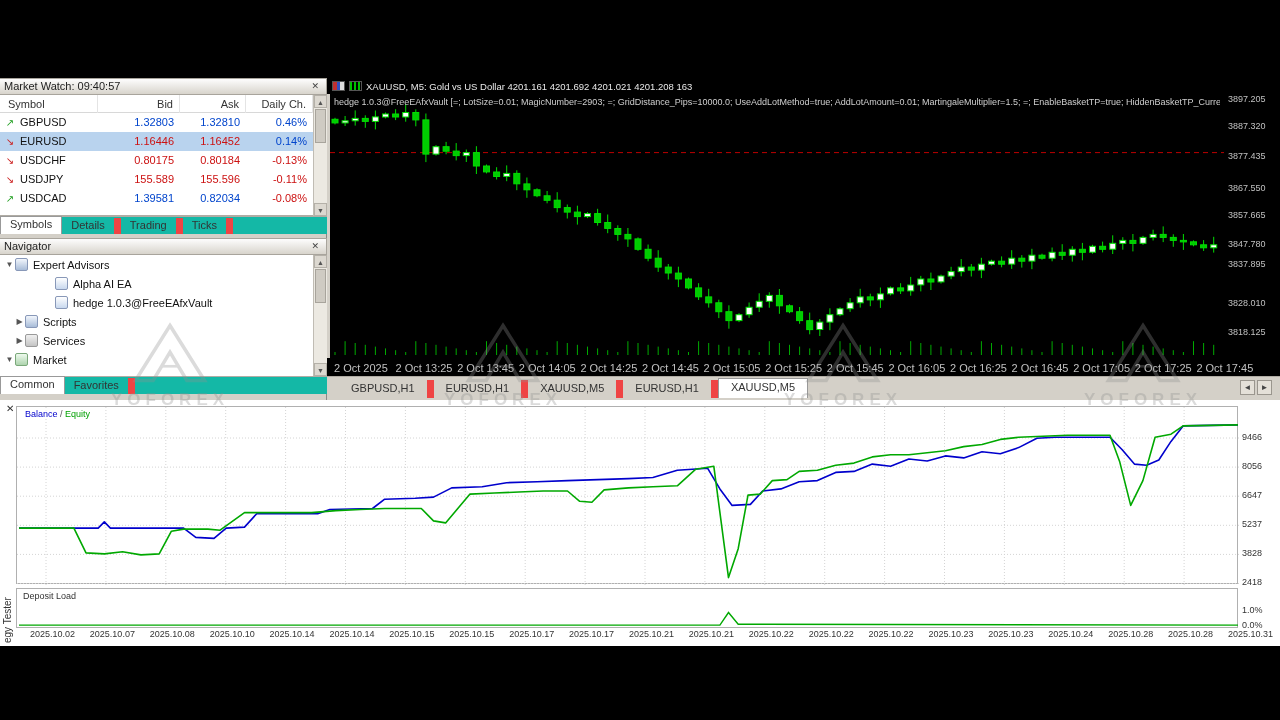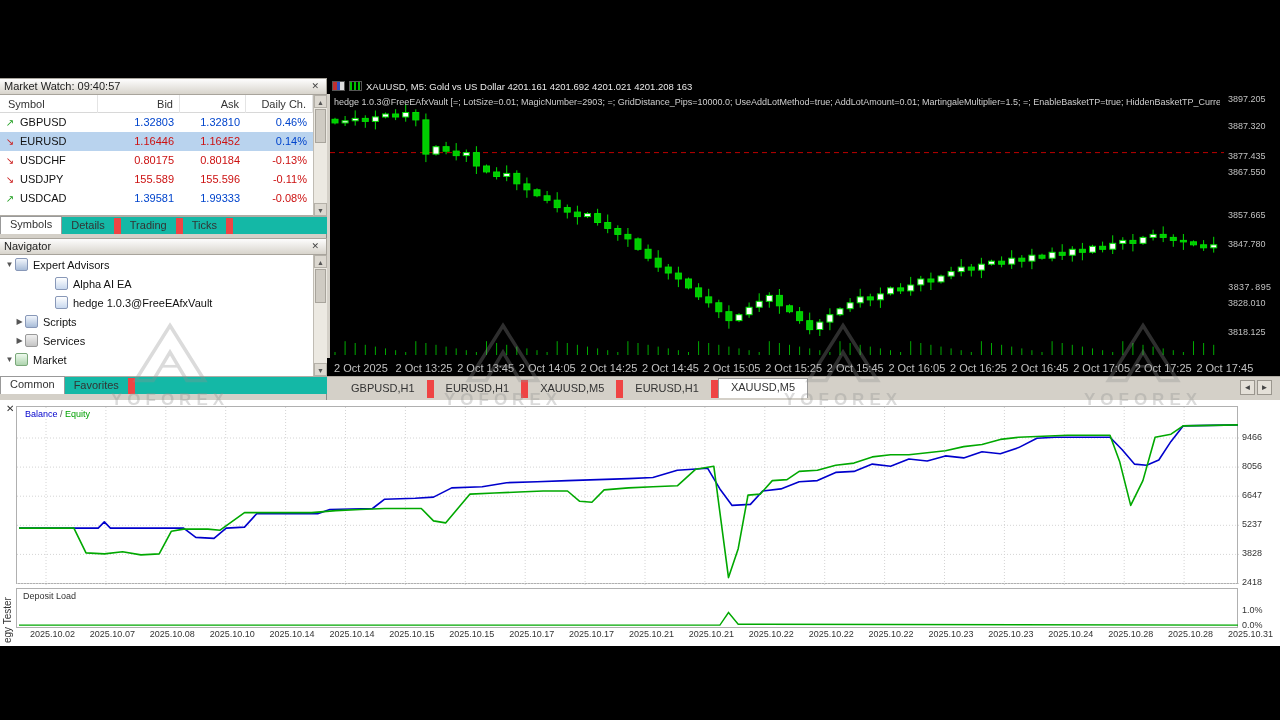--- a/index.html
+++ b/index.html
@@ -137,21 +137,21 @@
           <span class="mw-arrow down">↘</span>
           <span class="mw-sym">USDJPY</span>
           <span class="mw-num down">155.589</span>
           <span class="mw-num down">155.596</span>
           <span class="mw-num down">-0.11%</span>
         </div>
         <div class="mw-row">
           <span class="mw-arrow up">↗</span>
           <span class="mw-sym">USDCAD</span>
           <span class="mw-num up">1.39581</span>
-          <span class="mw-num up">1.99333</span>
+          <span class="mw-num up">0.82034</span>
           <span class="mw-num down">-0.08%</span>
         </div>
       </div>
   </div>
   <div class="abs vscroll" id="mw-scroll">
     <div class="sc-btn">▲</div>
     <div class="sc-thumb"></div>
     <div class="sc-btn sc-bottom">▼</div>
   </div>
   <div class="abs tabs-row" id="mw-tabs">
@@ -479,24 +479,24 @@
           <line x1="883.7" y1="142.8" x2="883.7" y2="158.6" stroke="#00dd00" stroke-width="1"></line>
           <rect x="880.7" y="150.8" width="6" height="3.0" fill="#ffffff" stroke="#00dd00" stroke-width="1"></rect>
           <line x1="883.7" y1="261" x2="883.7" y2="250.8" stroke="#00aa00" stroke-width="1"></line>
         </svg></div>
   </div>
   <div class="abs" id="ea-line">hedge 1.0.3@FreeEAfxVault [=; LotSize=0.01; MagicNumber=2903; =; GridDistance_Pips=10000.0; UseAddLotMethod=true; AddLotAmount=0.01; MartingaleMultiplier=1.5; =; EnableBasketTP=true; HiddenBasketTP_Currency</div>
   <div class="abs" id="chart-axis">
       <div class="price-label" style="top: 0px;">3897.205</div>
       <div class="price-label" style="top: 27.398px;">3887.320</div>
       <div class="price-label" style="top: 56.796px;">3877.435</div>
-      <div class="price-label" style="top: 73px; text-align: right;">3867.550</div>
+      <div class="price-label" style="top: 89px; text-align: right;">3867.550</div>
       <div class="price-label" style="top: 115.592px;">3857.665</div>
       <div class="price-label" style="top: 144.99px;">3847.780</div>
-      <div class="price-label" style="top: 189px; font-family: Liberation Mono, monospace;">3837.895</div>
+      <div class="price-label" style="top: 165px;">3837.895</div>
       <div class="price-label" style="top: 203.786px;">3828.010</div>
       <div class="price-label" style="top: 233.184px;">3818.125</div>
     </div>
   <div class="abs" id="chart-timebar">
       <div class="time-label" style="left: 7px;">2 Oct 2025</div>
       <div class="time-label" style="left: 68.6px;">2 Oct 13:25</div>
       <div class="time-label" style="left: 130.2px;">2 Oct 13:45</div>
       <div class="time-label" style="left: 191.8px;">2 Oct 14:05</div>
       <div class="time-label" style="left: 253.4px;">2 Oct 14:25</div>
       <div class="time-label" style="left: 315px;">2 Oct 14:45</div>

